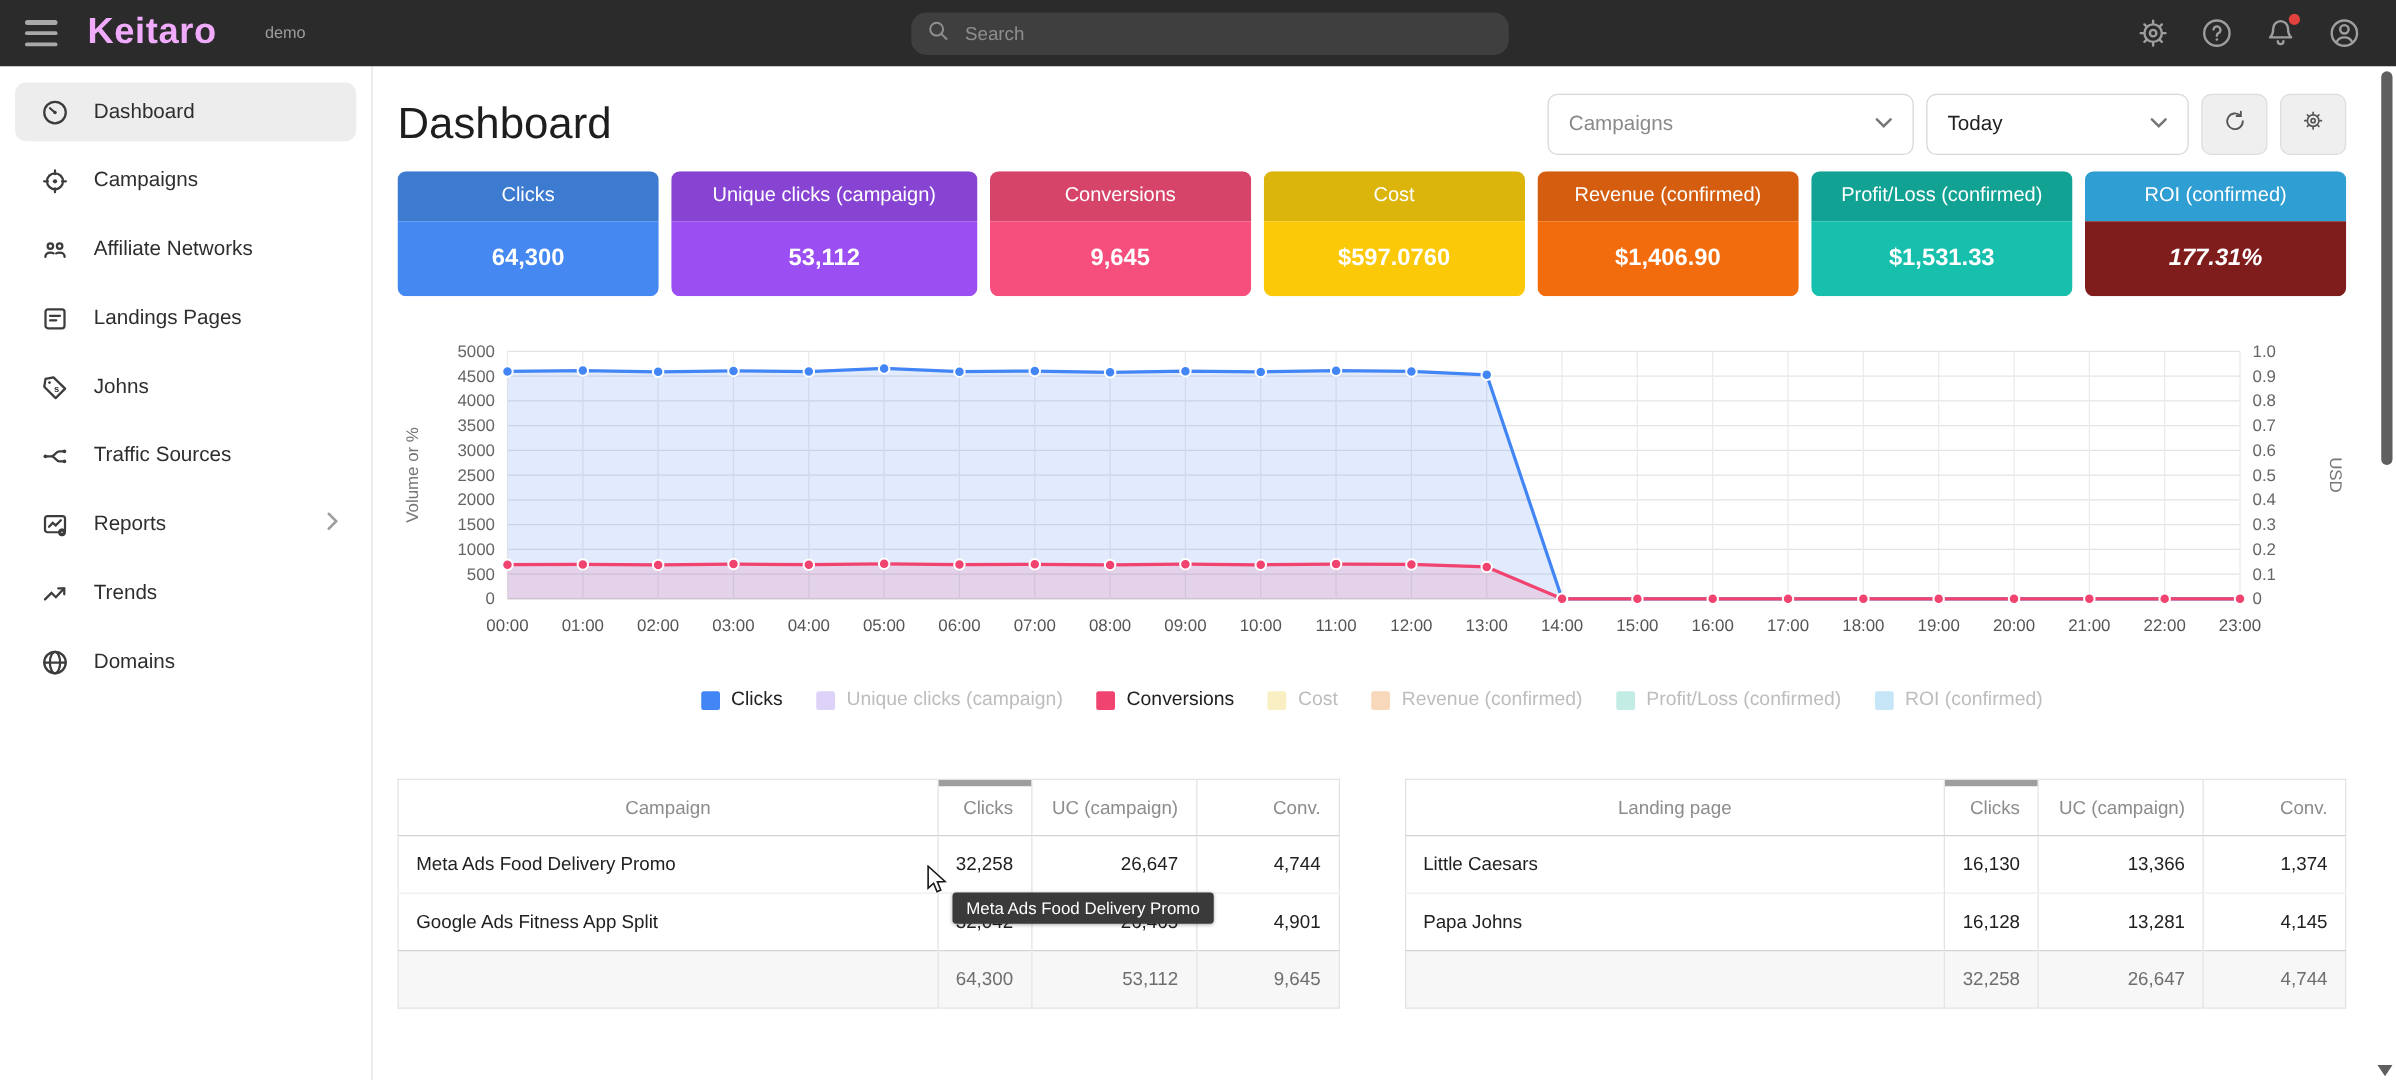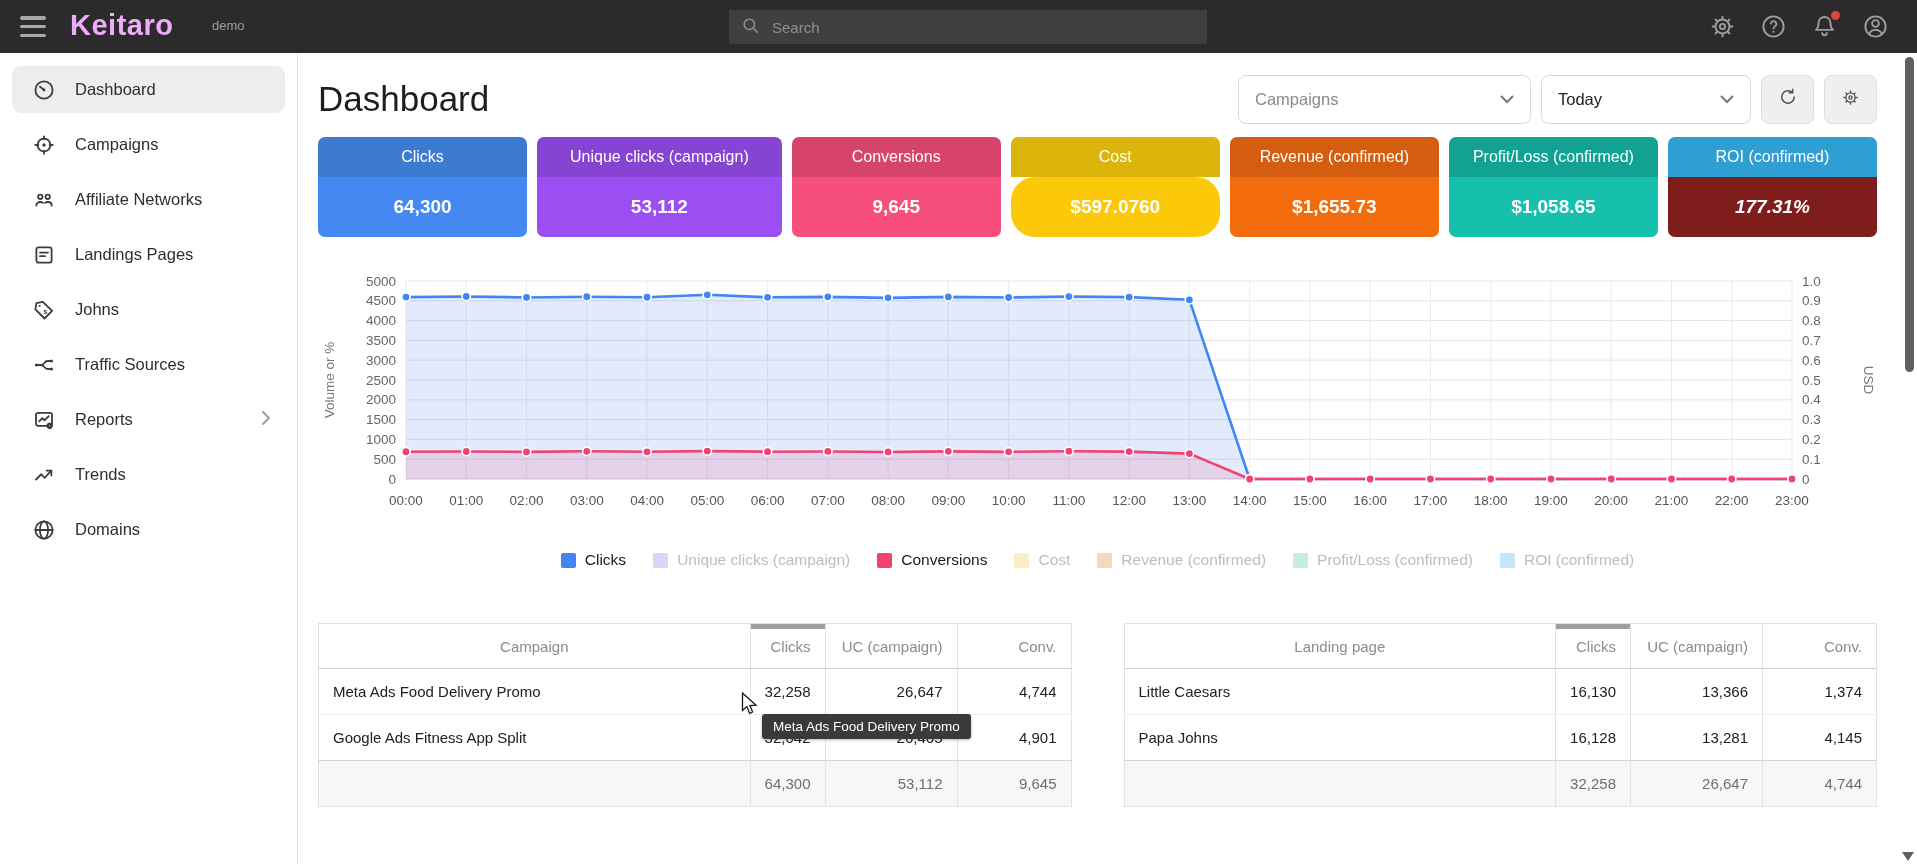--- a/index.html
+++ b/index.html
@@ -7,21 +7,21 @@
   body {
     width:1917px; height:864px; position:relative; overflow:hidden;
     font-family:"Liberation Sans", sans-serif; background:#fff; color:#222;
   }
   
   .topbar { position:absolute; top:0; left:0; right:0; height:53px; background:#2b2b2b; z-index:5; }
   .hamburger { position:absolute; left:20px; top:16px; width:26px; height:21px; display:flex; flex-direction:column; justify-content:space-between; cursor:pointer; }
   .hamburger span { height:3.5px; background:#a9a9a9; border-radius:2px; }
   .logo { position:absolute; left:70px; top:9px; font-size:29px; font-weight:bold; color:#f0abfc; letter-spacing:.5px; }
   .logo-badge { position:absolute; left:212px; top:18px; font-size:13px; color:#9e9e9e; }
-  .search { position:absolute; left:729px; top:10px; width:478px; height:34px; background:#3f3f3f; border-radius:0; display:flex; align-items:center; padding:0 12px; gap:10px; }
+  .search { position:absolute; left:729px; top:10px; width:478px; height:34px; background:#3f3f3f; border-radius:12px; display:flex; align-items:center; padding:0 12px; gap:10px; }
   .search svg { flex:0 0 auto; }
   .search input { background:transparent; border:none; outline:none; color:#cfcfcf; font-size:15px; width:100%; font-family:inherit; }
   .search input::placeholder { color:#8f8f8f; }
   .topbar-icons { position:absolute; right:28px; top:13px; display:flex; gap:24px; align-items:center; }
   .tb-icon { width:27px; height:27px; position:relative; color:#9e9e9e; cursor:pointer; }
   .tb-icon svg { display:block; }
   .badge-dot { position:absolute; top:-2px; right:-2px; width:9px; height:9px; background:#e0433d; border-radius:50%; }
   
   .sidebar { position:absolute; top:53px; left:0; bottom:0; width:298px; background:#fff; border-right:1px solid #e2e2e2; padding-top:13px; }
   .side-item { height:47px; margin:0 12px 8px 12px; border-radius:9px; display:flex; align-items:center; gap:19px; padding:0 14px 0 20px; font-size:16.5px; color:#2e2e2e; cursor:pointer; }
@@ -253,29 +253,29 @@
       <div class="card wide">
         <div class="card-label" style="background: rgb(135, 68, 211);">Unique clicks (campaign)</div>
         <div class="card-value" style="background: rgb(155, 79, 242);">53,112</div>
       </div>
       <div class="card">
         <div class="card-label" style="background: rgb(214, 68, 105);">Conversions</div>
         <div class="card-value" style="background: rgb(246, 79, 125);">9,645</div>
       </div>
       <div class="card">
         <div class="card-label" style="background: rgb(220, 181, 12);">Cost</div>
-        <div class="card-value" style="background: rgb(252, 201, 8); border-radius: 24px;">$597.0760</div>
+        <div class="card-value" style="background: rgb(252, 201, 8);">$597.0760</div>
       </div>
       <div class="card">
         <div class="card-label" style="background: rgb(213, 93, 16);">Revenue (confirmed)</div>
-        <div class="card-value" style="background: rgb(242, 108, 13);">$1,655.73</div>
+        <div class="card-value" style="background: rgb(242, 108, 13);">$1,406.90</div>
       </div>
       <div class="card">
         <div class="card-label" style="background: rgb(18, 162, 147);">Profit/Loss (confirmed)</div>
-        <div class="card-value" style="background: rgb(23, 192, 173);">$1,058.65</div>
+        <div class="card-value" style="background: rgb(23, 192, 173);">$1,531.33</div>
       </div>
       <div class="card">
         <div class="card-label" style="background: rgb(47, 158, 210);">ROI (confirmed)</div>
         <div class="card-value" style="background: #7f1d1d; font-style: italic;">177.31%</div>
       </div>
     </div>
 
   <div class="chart-wrap">
       <svg width="1558" height="258" viewBox="0 0 1558 258" font-family="Liberation Sans, sans-serif">
         <line x1="88" y1="212" x2="1474" y2="212" stroke="#cfcfcf" stroke-width="1"></line>

